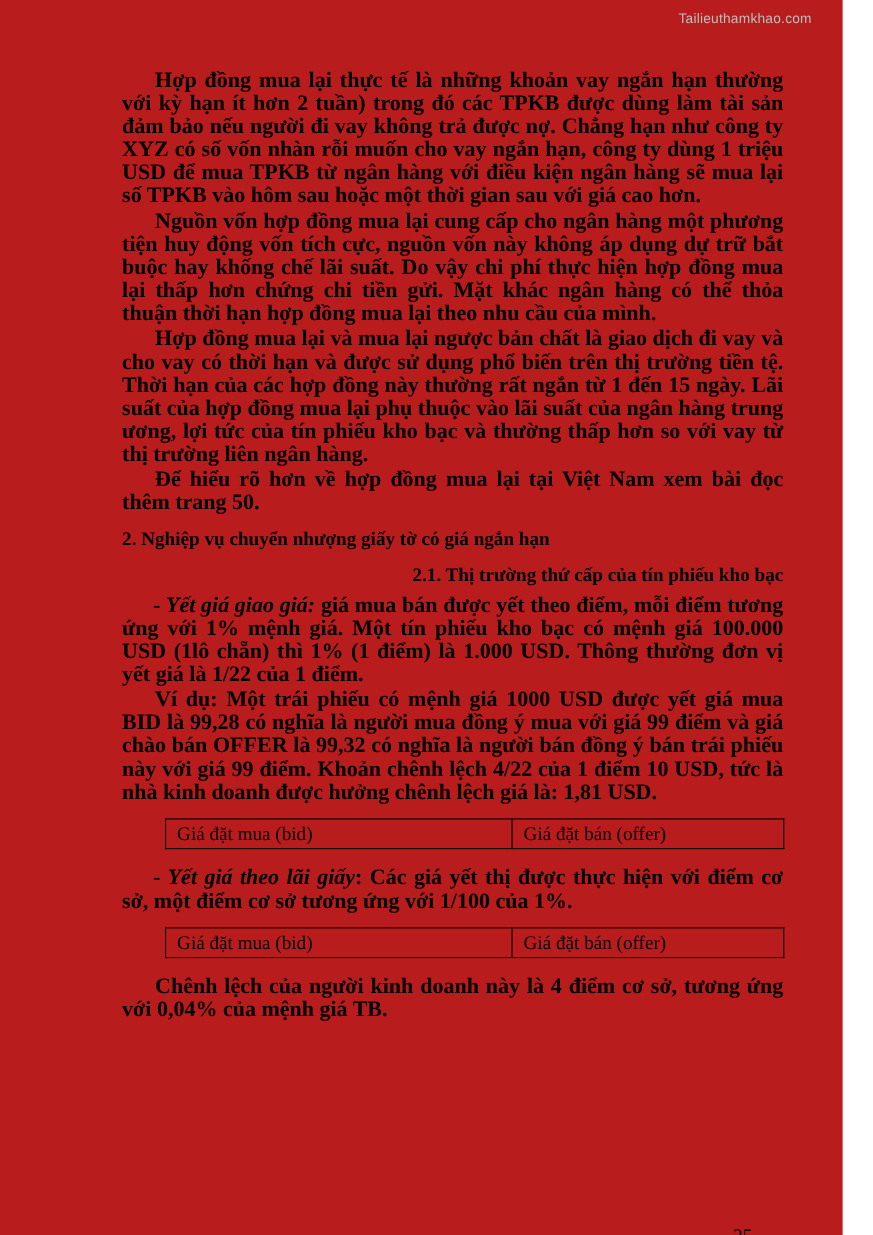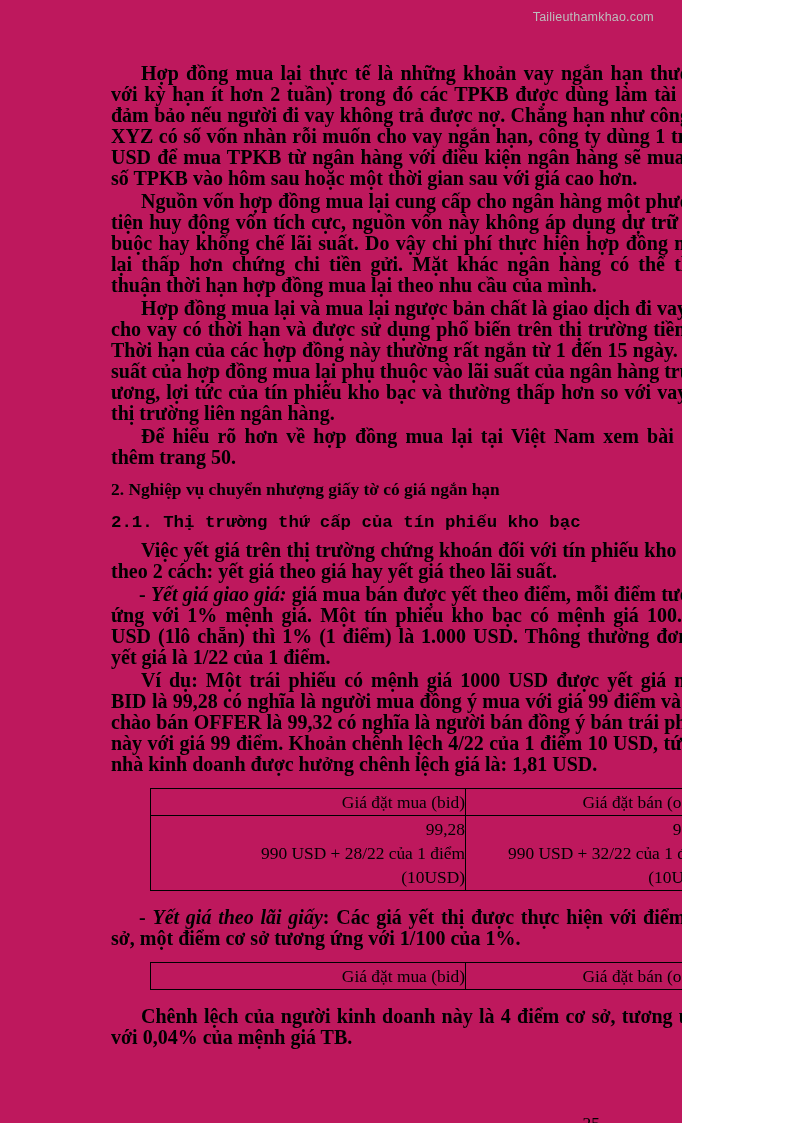--- a/index.html
+++ b/index.html
@@ -2,23 +2,23 @@
 <html><head>
 <meta charset="utf-8">
 <style>
   html, body {
     margin: 0;
     padding: 0;
     background: #ffffff;
   }
   .page {
     position: relative;
-    width: 682px;
+    width: 766px;
     height: 1123px;
-    background: #be185d;
+    background: #b91c1c;
     overflow: hidden;
     font-family: "Liberation Serif", "DejaVu Serif", serif;
     color: #000000;
   }
   .watermark {
     position: absolute;
     top: 10px;
     right: 28px;
     font-family: "Liberation Sans", "DejaVu Sans", sans-serif;
     font-size: 12.5px;
@@ -50,41 +50,40 @@
     font-size: 17.4px;
     line-height: 25.6px;
     font-weight: bold;
     text-align: left;
   }
   h3.heading {
     margin: 7px 0 5px 0;
     font-size: 17.4px;
     line-height: 25.6px;
     font-weight: bold;
-    text-align: left;
-    font-family: Liberation Mono, monospace;
+    text-align: right;
   }
   .gap-md { height: 11px; }
   .gap-lg { height: 16px; }
   em.it {
     font-style: italic;
   }
   table.doc-table {
     border-collapse: collapse;
     width: 562px;
     margin: 0 0 0 39px;
     font-size: 17.4px;
     line-height: 24px;
     table-layout: fixed;
   }
   table.doc-table td {
     border: 1px solid #000000;
     padding: 1px 0 1px 10px;
     vertical-align: top;
-    text-align: right;
+    text-align: left;
   }
   table.doc-table col.c1 { width: 315px; }
   table.doc-table col.c2 { width: 247px; }
   .cell-line { display: block; white-space: nowrap; }
   .cell-line.indented { padding-left: 120px; }
   .cell-line.indented2 { padding-left: 105px; }
   .page-number {
     position: absolute;
     left: 0;
     right: 82px;
@@ -109,49 +108,36 @@
 
     <p class="body">Hợp đồng mua lại và mua lại ngược bản chất là giao dịch đi vay và cho vay có thời hạn và được sử dụng phổ biến trên thị trường tiền tệ. Thời hạn của các hợp đồng này thường rất ngắn từ 1 đến 15 ngày. Lãi suất của hợp đồng mua lại phụ thuộc vào lãi suất của ngân hàng trung ương, lợi tức của tín phiếu kho bạc và thường thấp hơn so với vay từ thị trường liên ngân hàng.</p>
 
     <p class="body">Để hiểu rõ hơn về hợp đồng mua lại tại Việt Nam xem bài đọc thêm trang 50.</p>
 
     <h2 class="heading">2. Nghiệp vụ chuyển nhượng giấy tờ có giá ngắn hạn</h2>
 
     <h3 class="heading">2.1. Thị trường thứ cấp của tín phiếu kho bạc</h3>
 
 
-    <p class="body">Việc yết giá trên thị trường chứng khoán đối với tín phiếu kho bạc theo 2 cách: yết giá theo giá hay yết giá theo lãi suất.</p>
 
     <p class="body dash"><span>-</span> <em class="it">Yết giá giao giá:</em><span> giá mua bán được yết theo điểm, mỗi điểm tương ứng với 1% mệnh giá. Một tín phiếu kho bạc có mệnh giá 100.000 USD (1lô chẵn) thì 1% (1 điểm) là 1.000 USD. Thông thường đơn vị yết giá là 1/22 của 1 điểm.</span></p>
 
     <p class="body"><span>Ví dụ:</span><span> Một trái phiếu có mệnh giá 1000 USD được yết giá mua BID là 99,28 có nghĩa là người mua đồng ý mua với giá 99 điểm và giá chào bán OFFER là 99,32 có nghĩa là người bán đồng ý bán trái phiếu này với giá 99 điểm. Khoản chênh lệch 4/22 của 1 điểm 10 USD, tức là nhà kinh doanh được hưởng chênh lệch giá là: 1,81 USD.</span></p>
 
     <div class="gap-md"></div>
 
     <table class="doc-table">
       <colgroup>
           <col class="c1">
           <col class="c2">
         </colgroup>
       <tbody>
         <tr>
           <td>Giá đặt mua (bid)</td>
           <td>Giá đặt bán (offer)</td>
-        </tr>
-        <tr>
-          <td>
-            <span class="cell-line">99,28</span>
-            <span class="cell-line">990 USD + 28/22 của 1 điểm</span>
-            <span class="cell-line indented">(10USD)</span>
-          </td>
-          <td>
-            <span class="cell-line">99,32</span>
-            <span class="cell-line">990 USD + 32/22 của 1 điểm</span>
-            <span class="cell-line indented2">(10USD)</span>
-          </td>
         </tr>
       </tbody>
     </table>
 
     <div class="gap-lg"></div>
 
     <p class="body dash"><span>-</span> <em class="it">Yết giá theo lãi giấy</em><span>: Các giá yết thị được thực hiện với điểm cơ sở, một điểm cơ sở tương ứng với 1/100 của 1%.</span></p>
 
     <div class="gap-md"></div>
 

